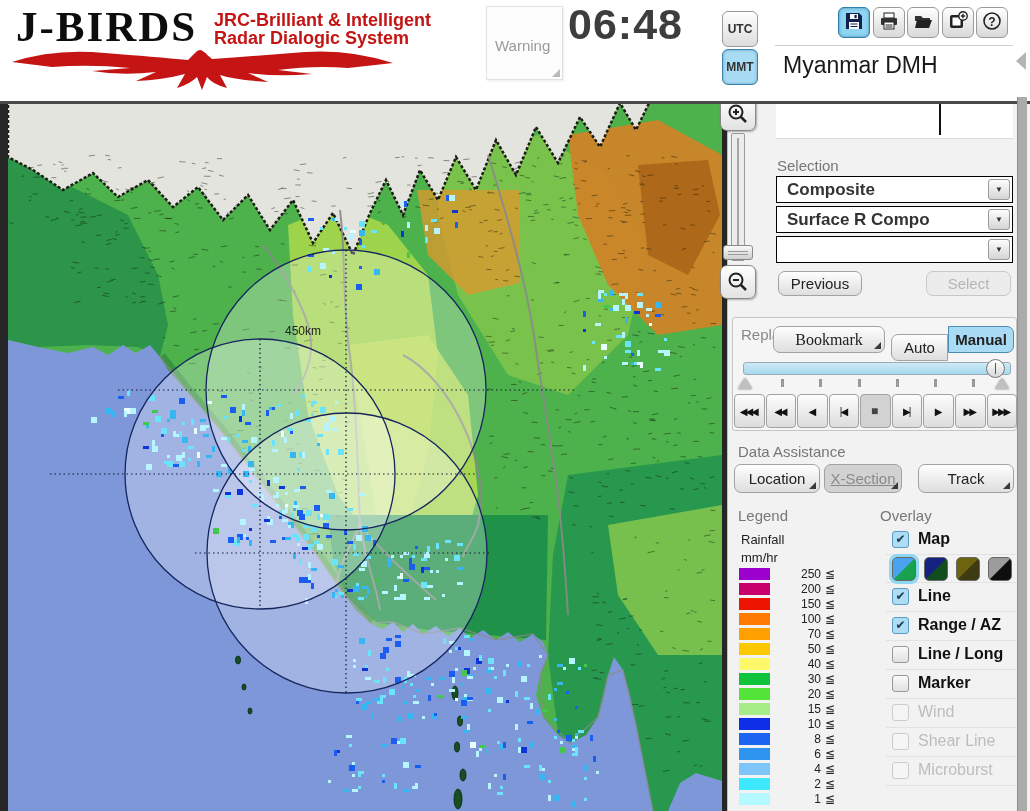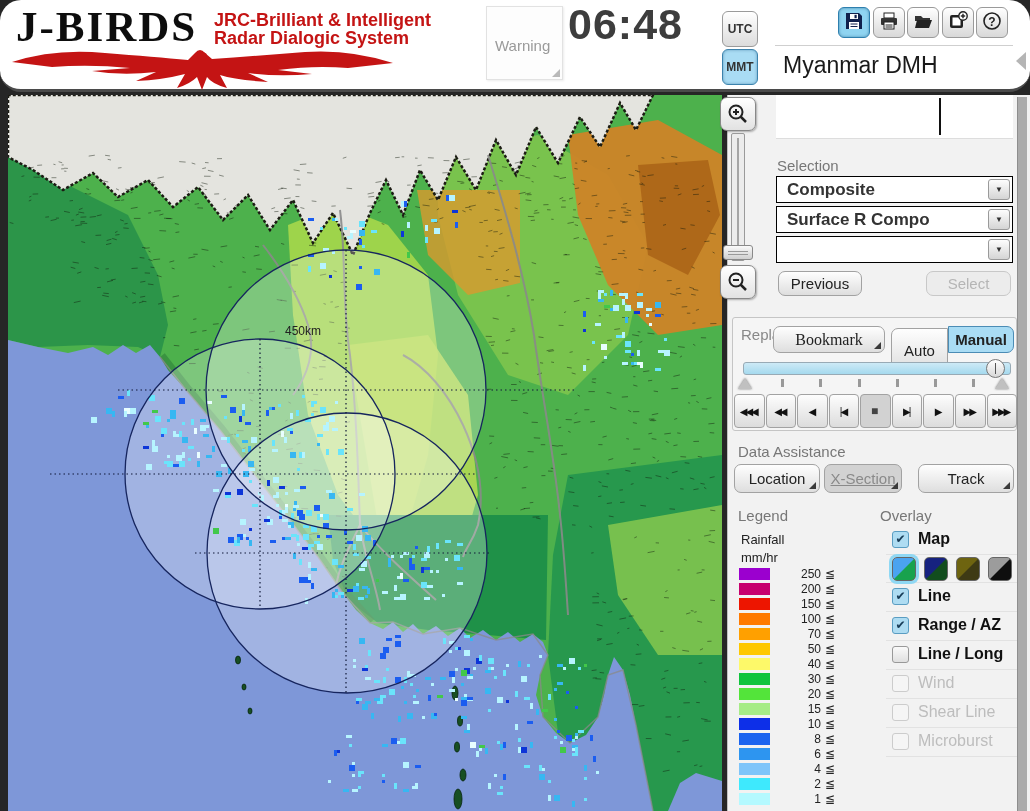--- a/index.html
+++ b/index.html
@@ -1,21 +1,21 @@
 <!DOCTYPE html>
 <html><head>
 <meta charset="utf-8">
 <style>
   * { margin:0; padding:0; box-sizing:border-box; }
   html,body { width:1030px; height:811px; overflow:hidden; }
   body { font-family:"Liberation Sans", sans-serif; background:#262626; position:relative; }
 
   
-  .header { position:absolute; left:0; top:0; width:1030px; height:92px; background:#ffffff;
-            border-bottom:3px solid #4a4a4a; z-index:30;border-radius:21px; }
+  .header { position:absolute; left:0; top:0; width:1030px; height:104px; background:#ffffff;
+            border-bottom:3px solid #4a4a4a; z-index:30; }
   .logo-title { position:absolute; left:16px; top:2px; font-family:"Liberation Serif", serif;
                 font-weight:bold; font-size:43px; color:#0d0d0d; letter-spacing:2px; }
   .logo-tag { position:absolute; left:214px; top:11px; color:#c41414; font-weight:bold;
               font-size:18px; line-height:18px; white-space:nowrap; }
   .eagle { position:absolute; left:10px; top:44px; }
   .warning-box { position:absolute; left:486px; top:6px; width:77px; height:74px; background:#fdfdfd;
                  border:1px solid #e2e2e2; box-shadow:1px 1px 2px rgba(0,0,0,.08); }
   .warning-box span { position:absolute; left:8px; top:30px; color:#9a9a9a; font-size:15px; }
   .warning-grip { position:absolute; right:2px; bottom:2px; width:0; height:0;
                   border-left:8px solid transparent; border-bottom:8px solid #b9b9b9; }
@@ -66,21 +66,21 @@
   .btn.pressed { background:#d2d2d2; color:#8a8a8a; }
   .corner-tri { position:absolute; right:3px; bottom:3px; width:0; height:0;
                 border-left:7px solid transparent; border-bottom:7px solid #3a3a3a; }
   .prev-btn { position:absolute; left:50px; top:176px; width:84px; height:25px; }
   .sel-btn  { position:absolute; left:198px; top:176px; width:85px; height:25px; }
 
   .replay-box { position:absolute; left:4px; top:222px; width:285px; height:114px; background:#f5f5f5;
                 border:1px solid #c5c5c5; border-radius:3px; }
   .replay-label { position:absolute; left:8px; top:8px; font-size:15px; color:#888; }
   .bookmark-btn { position:absolute; left:40px; top:8px; width:112px; height:27px; font-size:16px;font-family:Liberation Serif, serif; }
-  .auto-btn { position:absolute; left:158px; top:10px; width:57px; height:44px; border-radius:7px 0 0 7px;text-align:center; }
+  .auto-btn { position:absolute; left:158px; top:16px; width:57px; height:27px; border-radius:7px 0 0 7px;text-align:center; }
   .manual-btn { position:absolute; left:215px; top:8px; width:66px; height:27px; border-radius:0 7px 7px 0;
                 background:#a9dcf4; border:1px solid #4b8cb5; font-weight:600; }
   .rp-track { position:absolute; left:10px; top:44px; width:268px; height:13px; border:1px solid #98aab5;
               border-radius:3px; background:linear-gradient(#cdeaf6,#a5d9ee); }
   .rp-handle { position:absolute; left:253px; top:41px; width:19px; height:19px; border-radius:50%;
                background:linear-gradient(#ffffff,#d8d8d8); border:1px solid #777; cursor:pointer; }
   .rp-handle::after { content:""; position:absolute; left:8px; top:3px; width:1px; height:11px; background:#555; }
   .tick { position:absolute; top:61px; width:3px; height:8px; background:#999; }
   .tick-tri { position:absolute; top:60px; width:0; height:0; border-left:7px solid transparent;
               border-right:7px solid transparent; border-bottom:11px solid #c0c0c0;
@@ -954,20 +954,24 @@
         <span class="ov-label">Line</span>
       </div>
       <div class="ov-row checked">
         <span class="ov-cb">✔</span>
         <span class="ov-label">Range / AZ</span>
       </div>
       <div class="ov-row">
         <span class="ov-cb"></span>
         <span class="ov-label">Line / Long</span>
       </div>
+      <div class="ov-row">
+        <span class="ov-cb"></span>
+        <span class="ov-label">Marker</span>
+      </div>
       <div class="ov-row disabled">
         <span class="ov-cb"></span>
         <span class="ov-label">Wind</span>
       </div>
       <div class="ov-row disabled">
         <span class="ov-cb"></span>
         <span class="ov-label">Shear Line</span>
       </div>
       <div class="ov-row disabled">
         <span class="ov-cb"></span>

